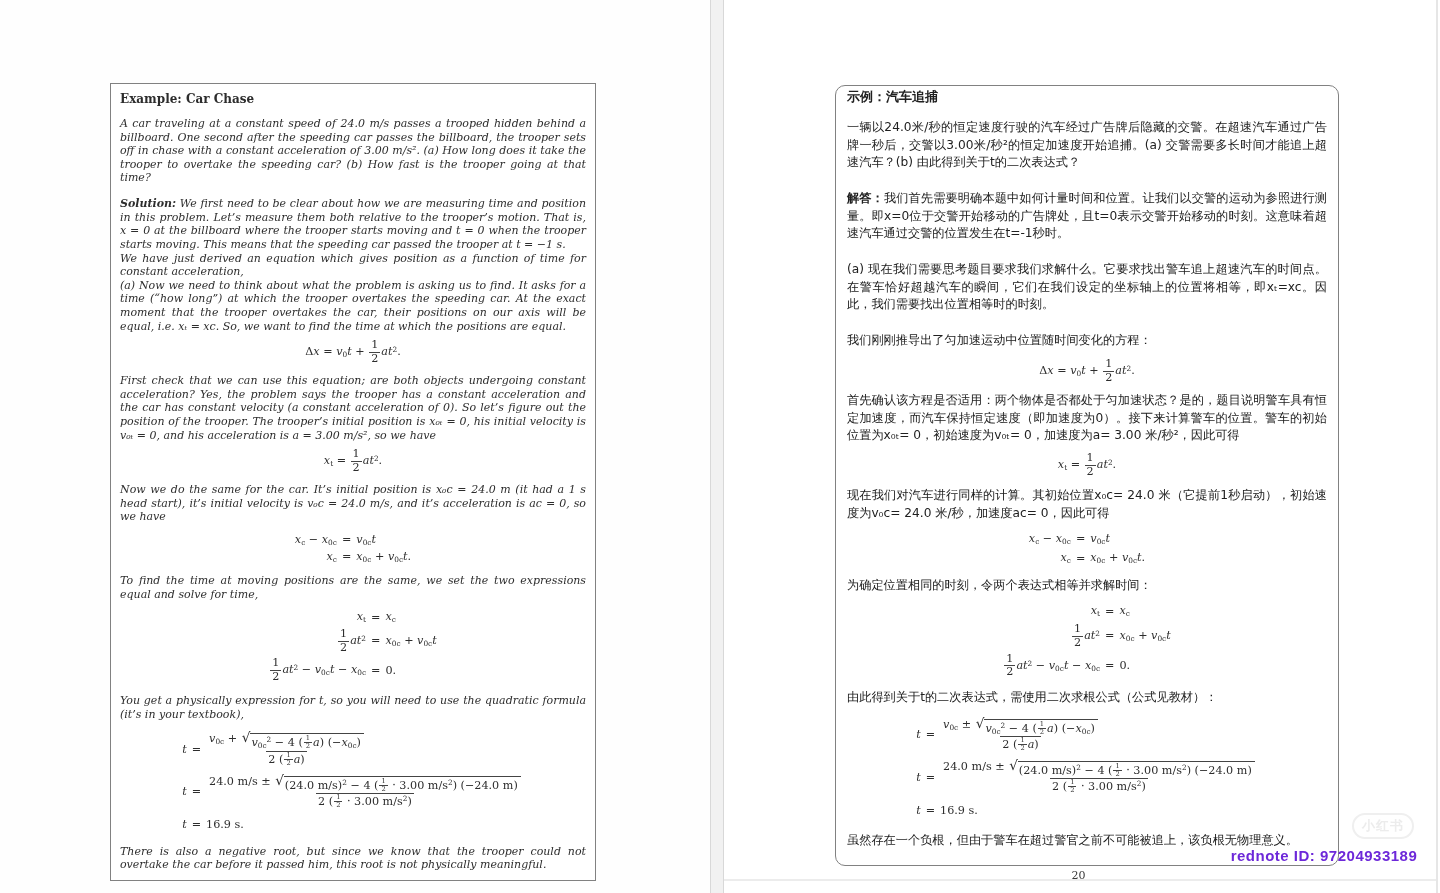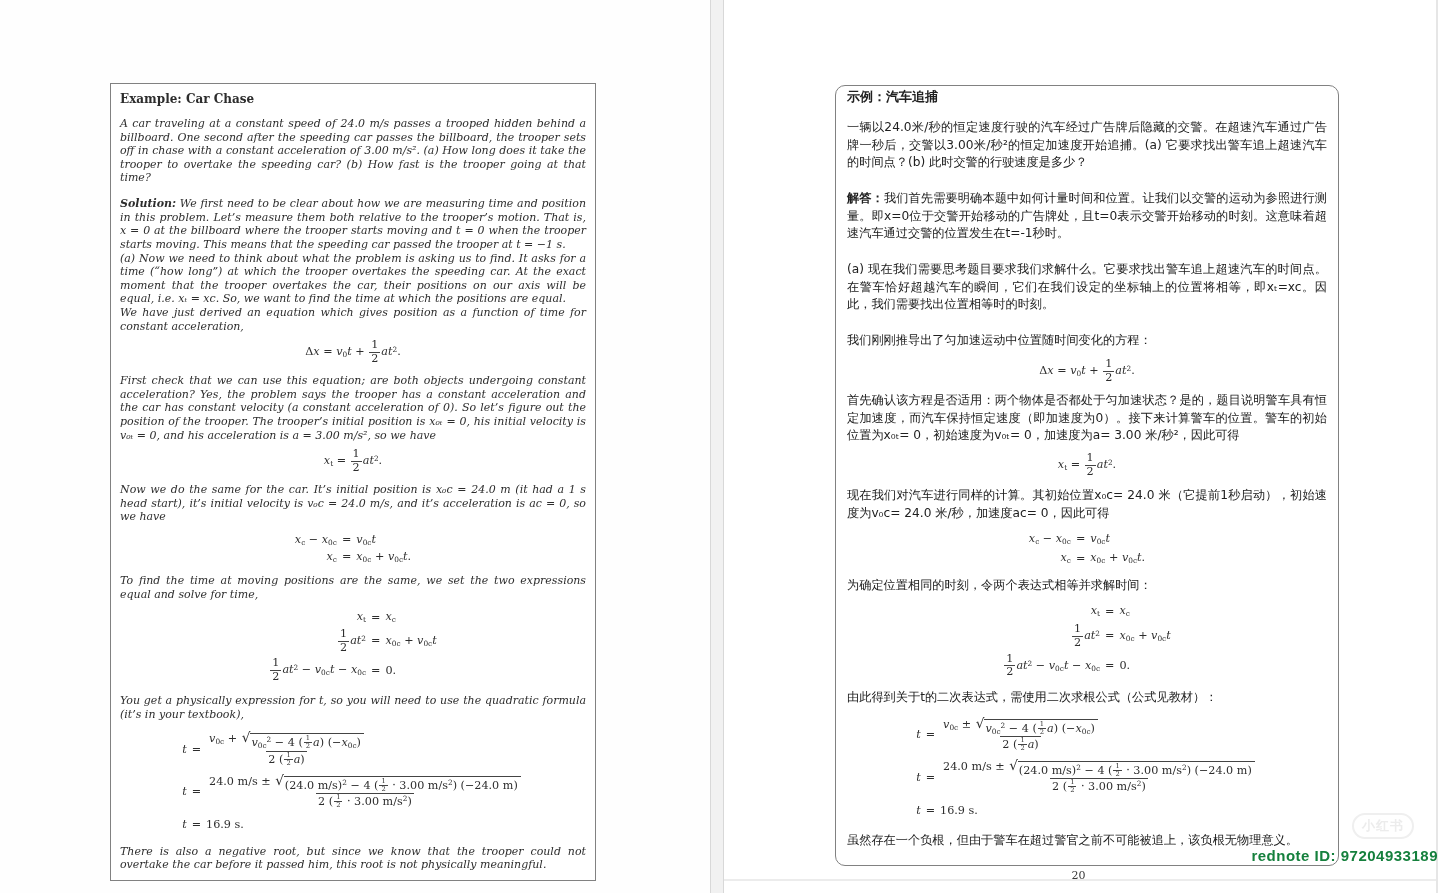--- a/index.html
+++ b/index.html
@@ -62,35 +62,35 @@
   .fden{display:block;padding:0 2px;border-top:1px solid #444;}
   .frac .frac{font-size:.6em;line-height:1.05;}
   .sqrt{display:inline-flex;align-items:flex-start;margin-left:1px;}
   .ssym{font-size:1.22em;line-height:1;margin-top:-2px;}
   .rad{border-top:1px solid #444;padding:1px 3px 0 1px;}
 
   
   .wm-badge{position:absolute;left:1352px;top:813px;width:58px;height:22px;
     border:2px solid #efefef;border-radius:13px;color:#ececec;font-size:13px;font-weight:bold;
     display:flex;align-items:center;justify-content:center;letter-spacing:1px;}
-  .wm-id{position:absolute;left:1210px;top:847px;width:228px;color:#15803d;
-    font-size:15px;font-weight:bold;letter-spacing:.5px;text-align:right;}
+  .wm-id{position:absolute;left:1210px;top:847px;width:228px;color:#6d28d9;
+    font-size:15px;font-weight:bold;letter-spacing:.5px;text-align:center;}
 </style>
 </head>
 <body>
 
 <div>
 
   <section class="pane pane-left">
     <div class="page-box box-en en">
       <h2>Example: Car Chase</h2>
       <p>A car traveling at a constant speed of 24.0 m/s passes a trooped hidden behind a billboard. One second after the speeding car passes the billboard, the trooper sets off in chase with a constant acceleration of 3.00 m/s². (a) How long does it take the trooper to overtake the speeding car? (b) How fast is the trooper going at that time?</p>
       <p class="gap"><b>Solution:</b><span> We first need to be clear about how we are measuring time and position in this problem. Let’s measure them both relative to the trooper’s motion. That is, x = 0 at the billboard where the trooper starts moving and t = 0 when the trooper starts moving. This means that the speeding car passed the trooper at t = −1 s.</span></p>
+      <p>We have just derived an equation which gives position as a function of time for constant acceleration,</p>
       <p>(a) Now we need to think about what the problem is asking us to find. It asks for a time (“how long”) at which the trooper overtakes the speeding car. At the exact moment that the trooper overtakes the car, their positions on our axis will be equal, i.e. xₜ = xc. So, we want to find the time at which the positions are equal.</p>
-      <p>We have just derived an equation which gives position as a function of time for constant acceleration,</p>
       <div class="eq eq-center"><span class="vn">Δ</span><span class="vi">x</span><span class="vn"> = </span><span class="vi">v</span><span class="vs">0</span><span class="vi">t</span><span class="vn"> + </span><span class="frac">
             <span class="fnum"><span class="vn">1</span></span>
             <span class="fden"><span class="vn">2</span></span>
           </span><span class="vi">at</span><span class="vu">2</span><span class="vn">.</span></div>
       <p>First check that we can use this equation; are both objects undergoing constant acceleration? Yes, the problem says the trooper has a constant acceleration and the car has constant velocity (a constant acceleration of 0). So let’s figure out the position of the trooper. The trooper’s initial position is x₀ₜ = 0, his initial velocity is v₀ₜ = 0, and his acceleration is a = 3.00 m/s², so we have</p>
       <div class="eq eq-center"><span class="vi">x</span><span class="vs">t</span><span class="vn"> = </span><span class="frac">
             <span class="fnum"><span class="vn">1</span></span>
             <span class="fden"><span class="vn">2</span></span>
           </span><span class="vi">at</span><span class="vu">2</span><span class="vn">.</span></div>
       <p>Now we do the same for the car. It’s initial position is x₀c = 24.0 m (it had a 1 s head start), it’s initial velocity is v₀c = 24.0 m/s, and it’s acceleration is ac = 0, so we have</p>
@@ -159,21 +159,21 @@
       <p class="gap-s">There is also a negative root, but since we know that the trooper could not overtake the car before it passed him, this root is not physically meaningful.</p>
     </div>
     <div class="page-num page-num-en">20</div>
   </section>
 
   <div class="divider"></div>
 
   <section class="pane pane-right">
     <div class="page-box box-zh zh">
       <h2>示例：汽车追捕</h2>
-      <p>一辆以24.0米/秒的恒定速度行驶的汽车经过广告牌后隐藏的交警。在超速汽车通过广告牌一秒后，交警以3.00米/秒²的恒定加速度开始追捕。(a) 它要求找出警车追上超速汽车的时间点？(b) 此时交警的行驶速度是多少？</p>
+      <p>一辆以24.0米/秒的恒定速度行驶的汽车经过广告牌后隐藏的交警。在超速汽车通过广告牌一秒后，交警以3.00米/秒²的恒定加速度开始追捕。(a) 交警需要多长时间才能追上超速汽车？(b) 由此得到关于t的二次表达式？</p>
       <p class="big-gap"><b>解答：</b><span>我们首先需要明确本题中如何计量时间和位置。让我们以交警的运动为参照进行测量。即x=0位于交警开始移动的广告牌处，且t=0表示交警开始移动的时刻。这意味着超速汽车通过交警的位置发生在t=-1秒时。</span></p>
       <p class="big-gap">(a) 现在我们需要思考题目要求我们求解什么。它要求找出警车追上超速汽车的时间点。在警车恰好超越汽车的瞬间，它们在我们设定的坐标轴上的位置将相等，即xₜ=xc。因此，我们需要找出位置相等时的时刻。</p>
       <p class="big-gap">我们刚刚推导出了匀加速运动中位置随时间变化的方程：</p>
       <div class="eq eq-center"><span class="vn">Δ</span><span class="vi">x</span><span class="vn"> = </span><span class="vi">v</span><span class="vs">0</span><span class="vi">t</span><span class="vn"> + </span><span class="frac">
             <span class="fnum"><span class="vn">1</span></span>
             <span class="fden"><span class="vn">2</span></span>
           </span><span class="vi">at</span><span class="vu">2</span><span class="vn">.</span></div>
       <p>首先确认该方程是否适用：两个物体是否都处于匀加速状态？是的，题目说明警车具有恒定加速度，而汽车保持恒定速度（即加速度为0）。接下来计算警车的位置。警车的初始位置为x₀ₜ= 0，初始速度为v₀ₜ= 0，加速度为a= 3.00 米/秒²，因此可得</p>
       <div class="eq eq-center"><span class="vi">x</span><span class="vs">t</span><span class="vn"> = </span><span class="frac">
             <span class="fnum"><span class="vn">1</span></span>

